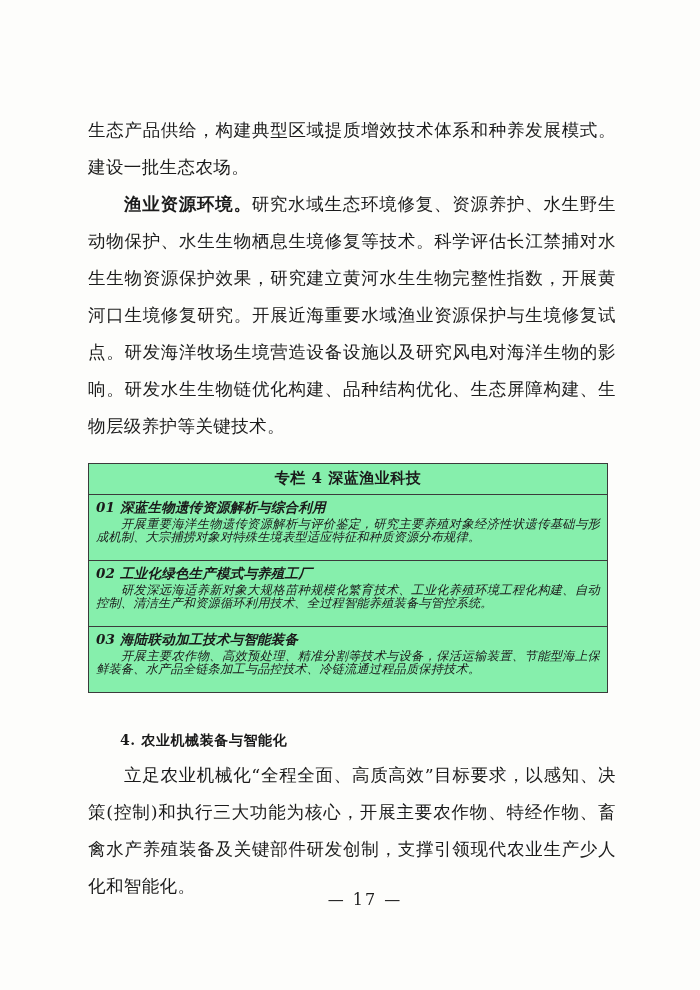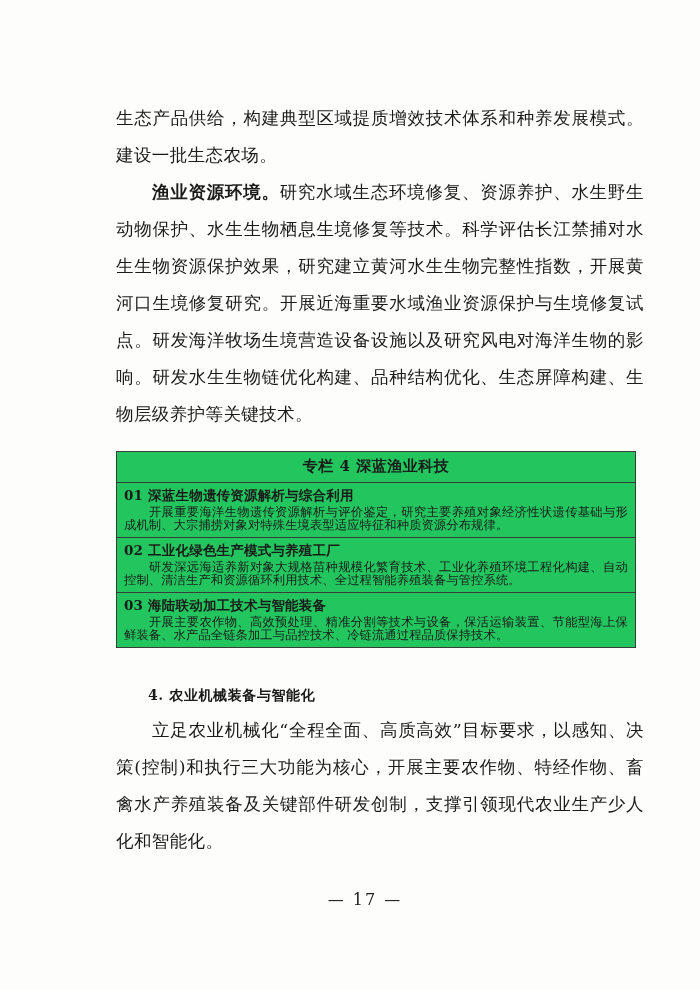--- a/index.html
+++ b/index.html
@@ -18,23 +18,22 @@
   .page {
     position: absolute;
     left: 0; top: 0;
     width: 700px;
     height: 990px;
     background: #fdfdfb;
   }
   .content {
     position: absolute;
     left: 88px;
-    top: 100px;
+    top: 112px;
     width: 528px;
-    margin-left: 28px;
   }
   p.body-para {
     margin: 0;
     font-size: 17.5px;
     line-height: 37px;
     letter-spacing: 0.4px;
     text-align: justify;
     text-justify: inter-ideograph;
     color: #1b1b1b;
   }
@@ -43,33 +42,34 @@
   }
   .lead-term {
     font-weight: bold;
   }
   
   .feature-box {
     margin-top: 18px;
     border: 1.2px solid #3b3b3b;
     width: 520px;
     box-sizing: border-box;
-    background: #22c55e;
+    background: #86efac;
   }
   .feature-box-title {
     text-align: center;
     font-size: 15px;
     font-weight: bold;
     padding: 5px 0 6px 0;
     border-bottom: 1.2px solid #3b3b3b;
     letter-spacing: 0.5px;
   }
   .fb-item {
     border-bottom: 1.2px solid #3b3b3b;
-    padding: 2px 7px 5px 7px;
+    padding: 2px 7px 16px 7px;
+    font-style: italic;
   }
   .fb-item:last-child {
     border-bottom: none;
   }
   .fb-item-head {
     font-size: 13.5px;
     font-weight: bold;
     line-height: 21px;
     letter-spacing: 0.2px;
   }

